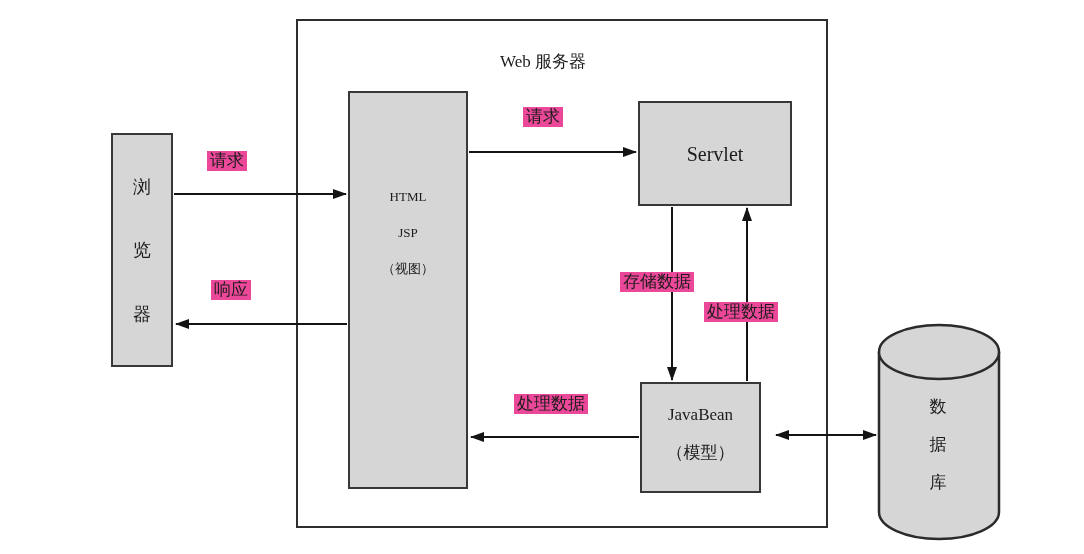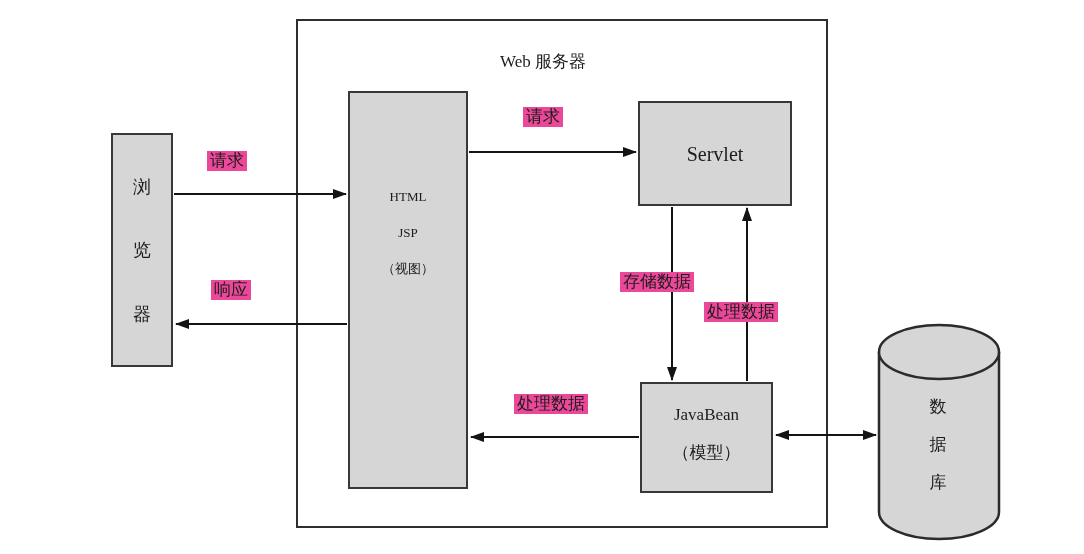--- a/index.html
+++ b/index.html
@@ -11,21 +11,21 @@
     position:absolute;left:296px;top:19px;width:532px;height:509px;
     border:2px solid #2e2e2e;background:transparent;box-sizing:border-box;
   }
   .node{
     position:absolute;background:#d6d6d6;border:2px solid #383838;box-sizing:border-box;
     display:flex;flex-direction:column;align-items:center;z-index:1;
   }
   .node-browser{left:111px;top:133px;width:62px;height:234px;justify-content:space-evenly;font-size:18px;}
   .node-view{left:348px;top:91px;width:120px;height:398px;padding-top:86px;font-size:13px;line-height:36px;}
   .node-servlet{left:638px;top:101px;width:154px;height:105px;justify-content:center;font-size:20px;line-height:38px;}
-  .node-javabean{left:640px;top:382px;width:133px;height:111px;justify-content:center;padding-bottom:8px;font-size:17px;line-height:38px;}
+  .node-javabean{left:640px;top:382px;width:121px;height:111px;justify-content:center;padding-bottom:8px;font-size:17px;line-height:38px;}
   .vchar{display:block;}
   .db-svg{position:absolute;left:876px;top:322px;z-index:1;}
   .db-label{
     position:absolute;left:878px;top:388px;width:120px;text-align:center;
     font-size:17px;line-height:38px;z-index:2;
   }
   .edges{position:absolute;left:0;top:0;width:1084px;height:554px;z-index:2;pointer-events:none;}
   .label{
     position:absolute;transform:translate(-50%,-50%);font-size:17px;white-space:nowrap;
     z-index:3;background:#ec4899;padding:0 3px;line-height:20px;

